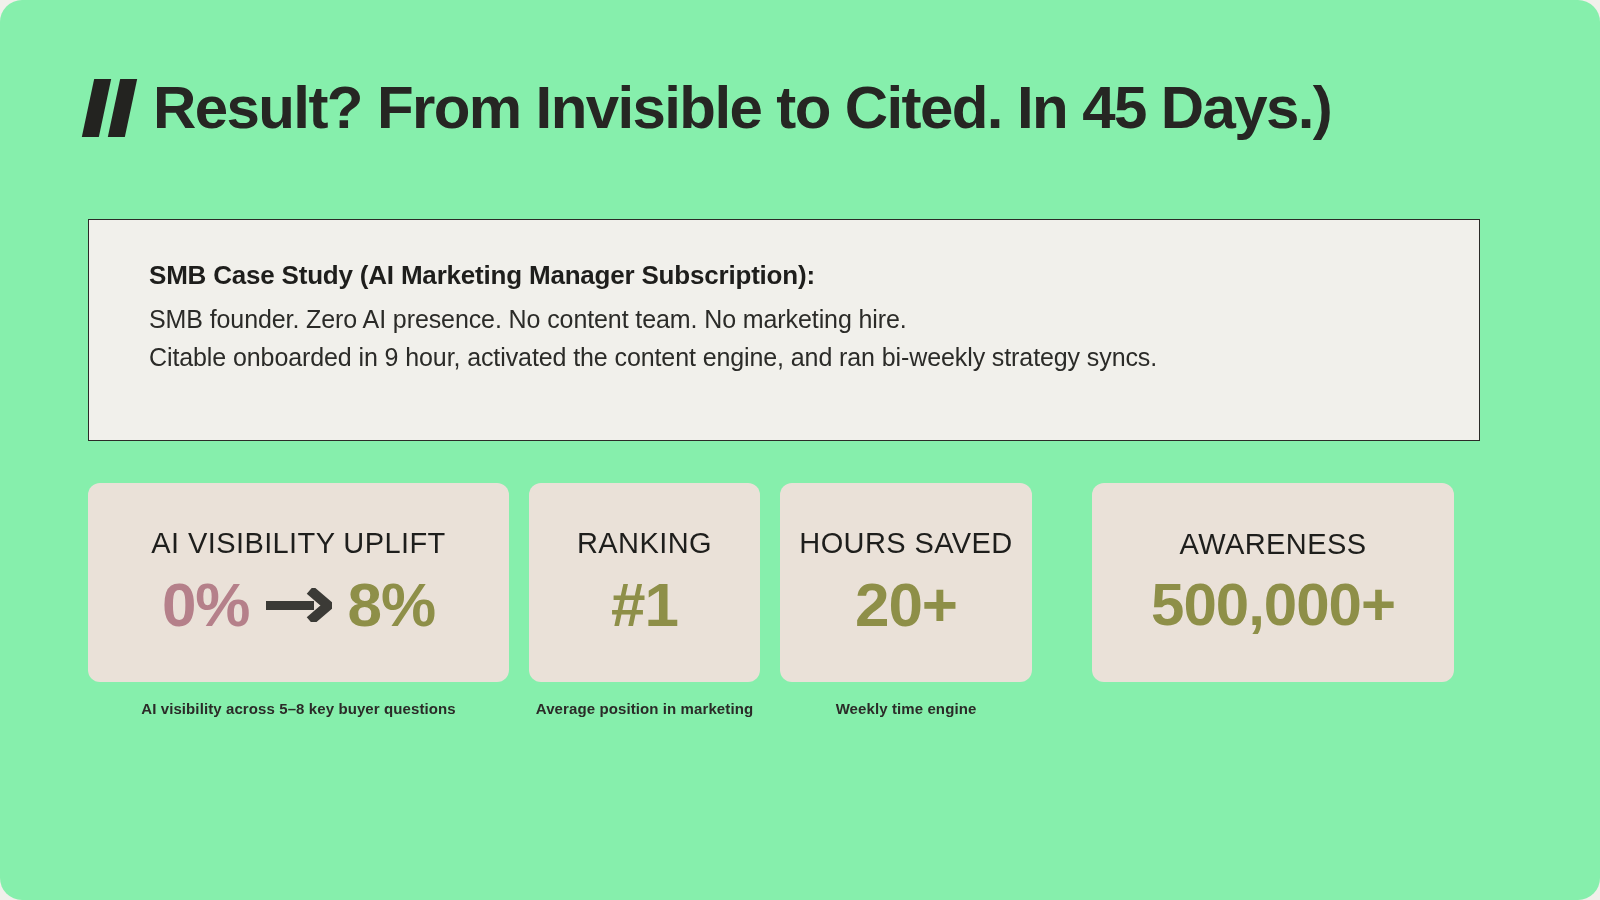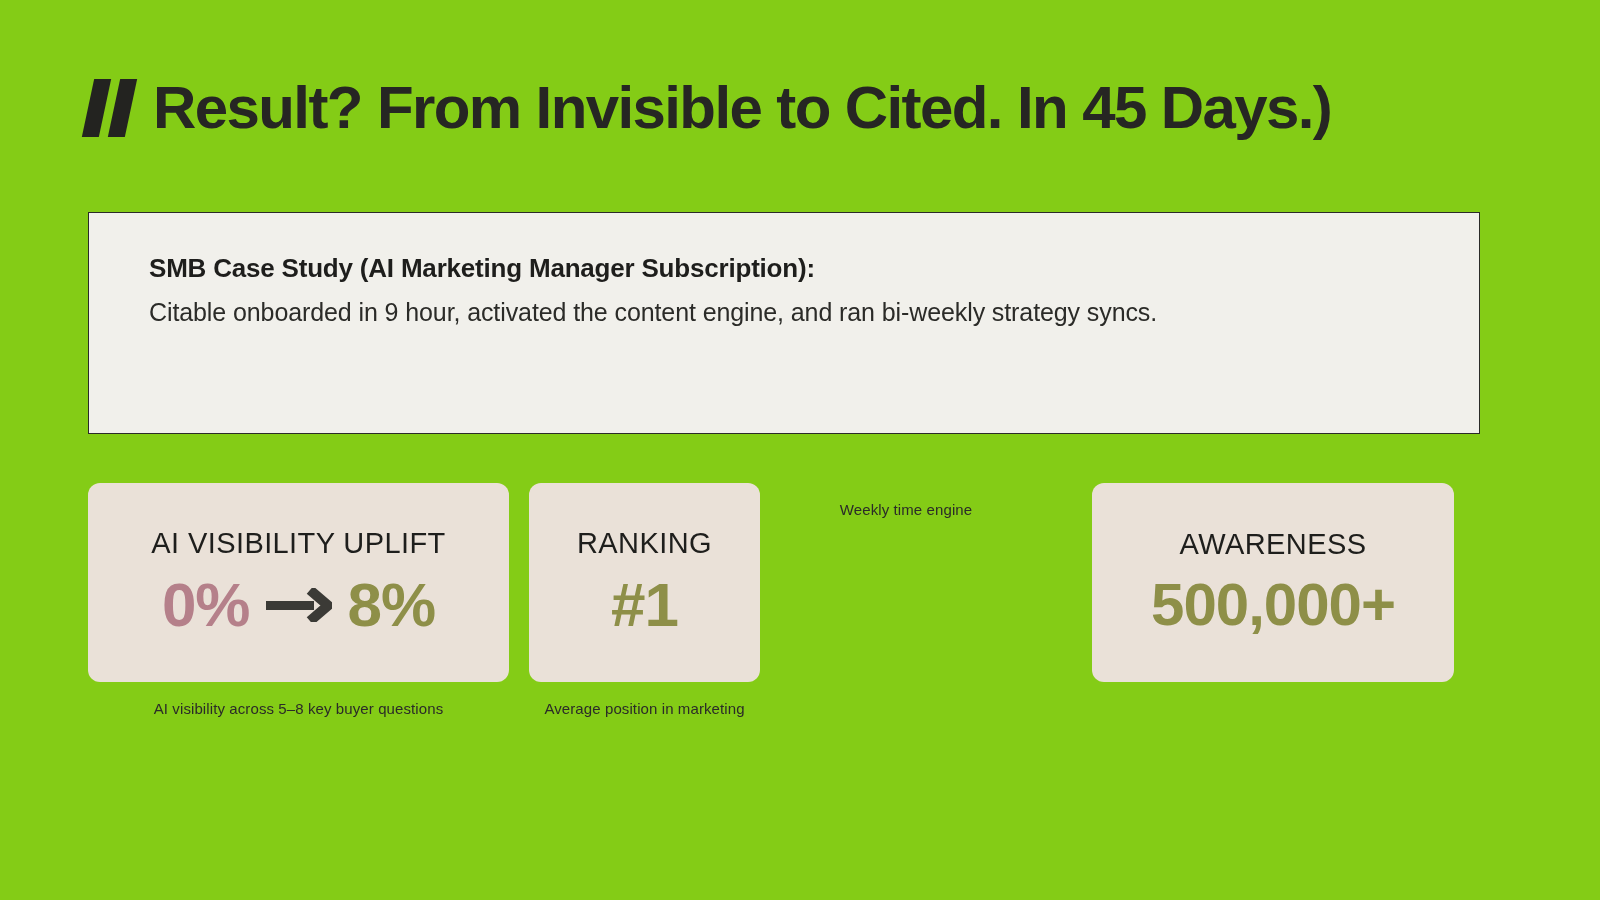--- a/index.html
+++ b/index.html
@@ -6,21 +6,22 @@
   html, body {
     width:1600px; height:900px;
     background:#F1F0EB;
     font-family:"Liberation Sans", sans-serif;
     color:#2B2B28;
     overflow:hidden;
   }
   .slide {
     position:relative;
     width:1600px; height:900px;
-    background:#84cc16;
+    background:#86efac;
+    border-radius:22px;
   }
 
   
   .title-row {
     position:absolute;
     left:88px; top:78px;
     display:flex; align-items:center; gap:22px;
   }
   .bars { display:flex; gap:9px; align-items:center; }
   .bar {
@@ -33,21 +34,21 @@
     font-weight:700;
     letter-spacing:-1.6px;
     color:#262623;
     line-height:1;
     white-space:nowrap;
   }
 
   
   .case-box {
     position:absolute;
-    left:88px; top:212px;
+    left:88px; top:219px;
     width:1392px; height:222px;
     border:1.6px solid #2B2B28;
     background:#F1F0EB;
     padding:40px 0 0 60px;
   }
   .case-heading {
     font-size:26px;
     font-weight:700;
     color:#1E1E1C;
     letter-spacing:-0.2px;
@@ -121,41 +122,42 @@
   }
   .arrow-icon {
     display:flex; align-items:center;
     width:66px; height:34px;
   }
 
   .card-caption {
     margin-top:18px;
     text-align:center;
     font-size:15px;
-    font-weight:400;
+    font-weight:700;
     color:#2B2B28;
     letter-spacing:0.1px;
     white-space:nowrap;
   }
 </style>
 </head>
 <body>
 
 <div class="slide">
 
   <div class="title-row">
     <span class="bars">
       <span class="bar"></span>
       <span class="bar"></span>
     </span>
     <h1 class="title">Result? From Invisible to Cited. In 45 Days.)</h1>
   </div>
 
   <div class="case-box">
     <div class="case-heading">SMB Case Study (AI Marketing Manager Subscription):</div>
+    <div class="case-line">SMB founder. Zero AI presence. No content team. No marketing hire.</div>
     <div class="case-line">Citable onboarded in 9 hour, activated the content engine, and ran bi-weekly strategy syncs.</div>
   </div>
 
   <div class="stats">
 
     <div class="stat-col c1">
       <div class="card">
         <div class="card-label">AI VISIBILITY UPLIFT</div>
         <div class="uplift">
           <span class="from">0%</span>
@@ -173,20 +175,24 @@
 
     <div class="stat-col c2">
       <div class="card">
         <div class="card-label">RANKING</div>
         <div class="card-value">#1</div>
       </div>
       <div class="card-caption">Average position in marketing</div>
     </div>
 
     <div class="stat-col c3">
+      <div class="card">
+        <div class="card-label">HOURS SAVED</div>
+        <div class="card-value">20+</div>
+      </div>
       <div class="card-caption">Weekly time engine</div>
     </div>
 
     <div class="stat-col c4">
       <div class="card">
         <div class="card-label">AWARENESS</div>
         <div class="card-value big">500,000+</div>
       </div>
     </div>
 

